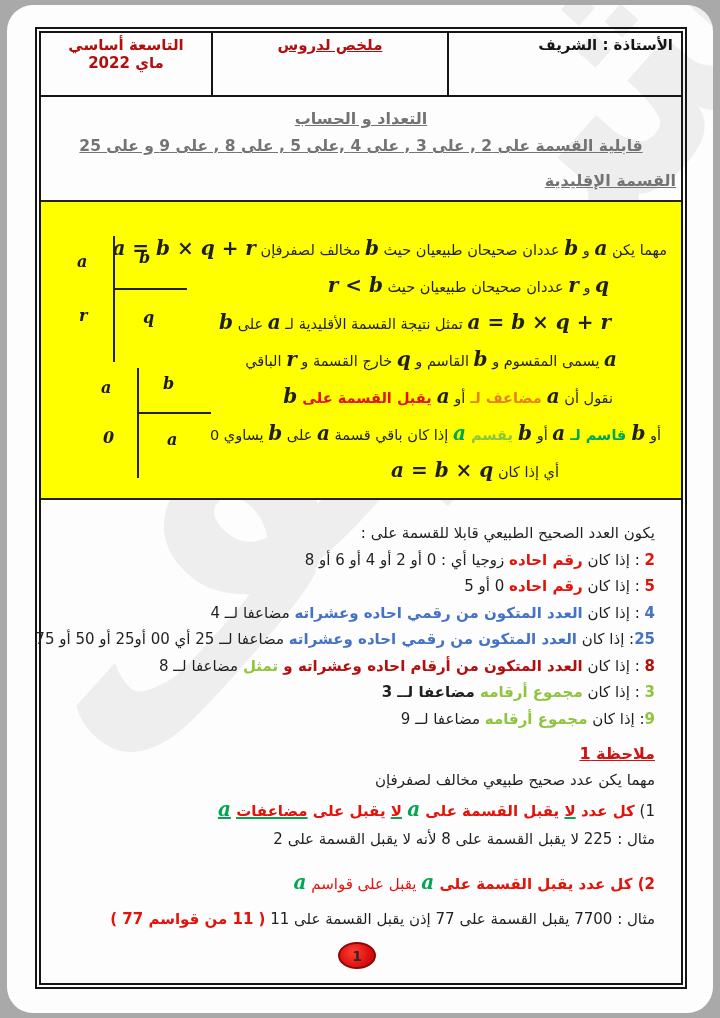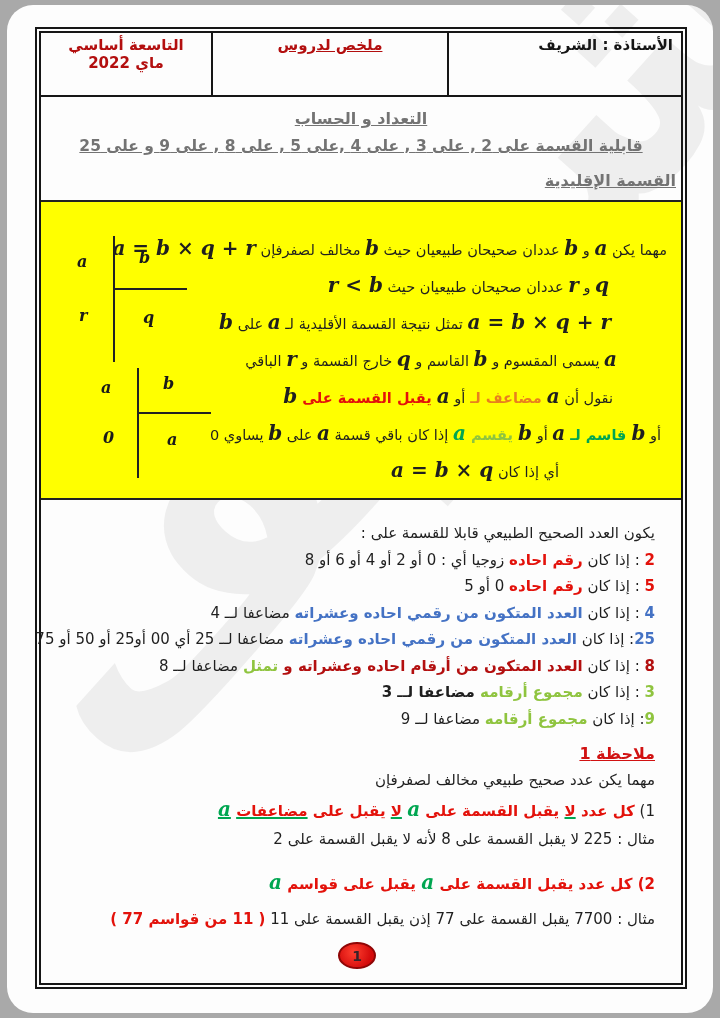--- a/index.html
+++ b/index.html
@@ -105,21 +105,21 @@
       <div class="line"><span style="color: rgb(68, 114, 196); font-weight: bold;">25</span><span style="color: rgb(31, 31, 31);">: إذا كان </span><span style="color: rgb(68, 114, 196); font-weight: bold;">العدد المتكون من رقمي احاده وعشراته</span><span style="color: rgb(31, 31, 31);">  مضاعفا لــ 25  أي 00 أو25 أو 50 أو 75</span></div>
       <div class="line"><span style="color: rgb(179, 15, 15); font-weight: bold;">8</span><span style="color: rgb(31, 31, 31);"> : إذا كان </span><span style="color: rgb(179, 15, 15); font-weight: bold;">العدد المتكون من أرقام احاده وعشراته و </span><span style="color: rgb(143, 196, 63); font-weight: bold;">تمثل</span><span style="color: rgb(31, 31, 31);"> مضاعفا لــ 8</span></div>
       <div class="line"><span style="color: rgb(143, 196, 63); font-weight: bold;">3</span><span style="color: rgb(31, 31, 31);"> : إذا كان </span><span style="color: rgb(143, 196, 63); font-weight: bold;">مجموع أرقامه</span><span style="color: rgb(31, 31, 31); font-weight: bold;"> مضاعفا لــ 3</span></div>
       <div class="line"><span style="color: rgb(143, 196, 63); font-weight: bold;">9</span><span style="color: rgb(31, 31, 31);">: إذا كان </span><span style="color: rgb(143, 196, 63); font-weight: bold;">مجموع أرقامه</span><span style="color: rgb(31, 31, 31);"> مضاعفا لــ 9</span></div>
 
       <div class="note-title">ملاحظة 1</div>
       <div class="line">مهما يكن  عدد صحيح طبيعي مخالف لصفرفإن</div>
       <div class="line"><span style="color: rgb(31, 31, 31);">1)    </span><span style="color: rgb(227, 18, 11); font-weight: bold;">كل عدد </span><span style="color: rgb(227, 18, 11); font-weight: bold; text-decoration-line: underline; text-decoration-color: rgb(0, 166, 81); text-decoration-thickness: 2px;">لا</span><span style="color: rgb(227, 18, 11); font-weight: bold;"> يقبل القسمة على </span><span class="math" style="color: rgb(0, 166, 81); font-weight: bold;">a</span><span style="color: rgb(227, 18, 11); font-weight: bold;">  </span><span style="color: rgb(227, 18, 11); font-weight: bold; text-decoration-line: underline; text-decoration-color: rgb(0, 166, 81); text-decoration-thickness: 2px;">لا</span><span style="color: rgb(227, 18, 11); font-weight: bold;"> يقبل على </span><span style="color: rgb(227, 18, 11); font-weight: bold; text-decoration-line: underline; text-decoration-color: rgb(0, 166, 81); text-decoration-thickness: 2px;">مضاعفات</span><span style="color: rgb(227, 18, 11); font-weight: bold;"> </span><span class="math" style="color: rgb(0, 166, 81); font-weight: bold; text-decoration-line: underline; text-decoration-color: rgb(0, 166, 81); text-decoration-thickness: 2px;">a</span></div>
       <div class="line"><span style="color: rgb(31, 31, 31);">مثال : 225 لا يقبل القسمة على 8 لأنه لا يقبل القسمة على 2</span></div>
       <div class="gap"></div>
-      <div class="line" style="margin-bottom:16px"><span style="color: rgb(227, 18, 11); font-weight: bold;">2) كل عدد يقبل القسمة على </span><span class="math" style="color: rgb(0, 166, 81); font-weight: bold;">a</span><span style="color: rgb(227, 18, 11); font-weight: bold;"> يقبل على قواسم  </span><span class="math" style="color: rgb(0, 166, 81); font-weight: bold;">a</span></div>
+      <div class="line" style="margin-bottom:16px"><span style="color: rgb(227, 18, 11); font-weight: bold;">2) كل عدد يقبل القسمة على </span><span class="math" style="color: rgb(0, 166, 81); font-weight: bold;">a</span><span style="color: rgb(227, 18, 11); font-weight: normal;"> يقبل على قواسم  </span><span class="math" style="color: rgb(0, 166, 81); font-weight: bold;">a</span></div>
       <div class="line"><span style="color: rgb(31, 31, 31);">مثال :  7700 يقبل القسمة على 77 إذن يقبل القسمة على 11 </span><span style="color: rgb(227, 18, 11); font-weight: bold;">( 11 من قواسم 77 )</span></div>
 
       <div class="pagenum">
         <span>1</span>
       </div>
     </div>
 
   </div>
 </div>
 

